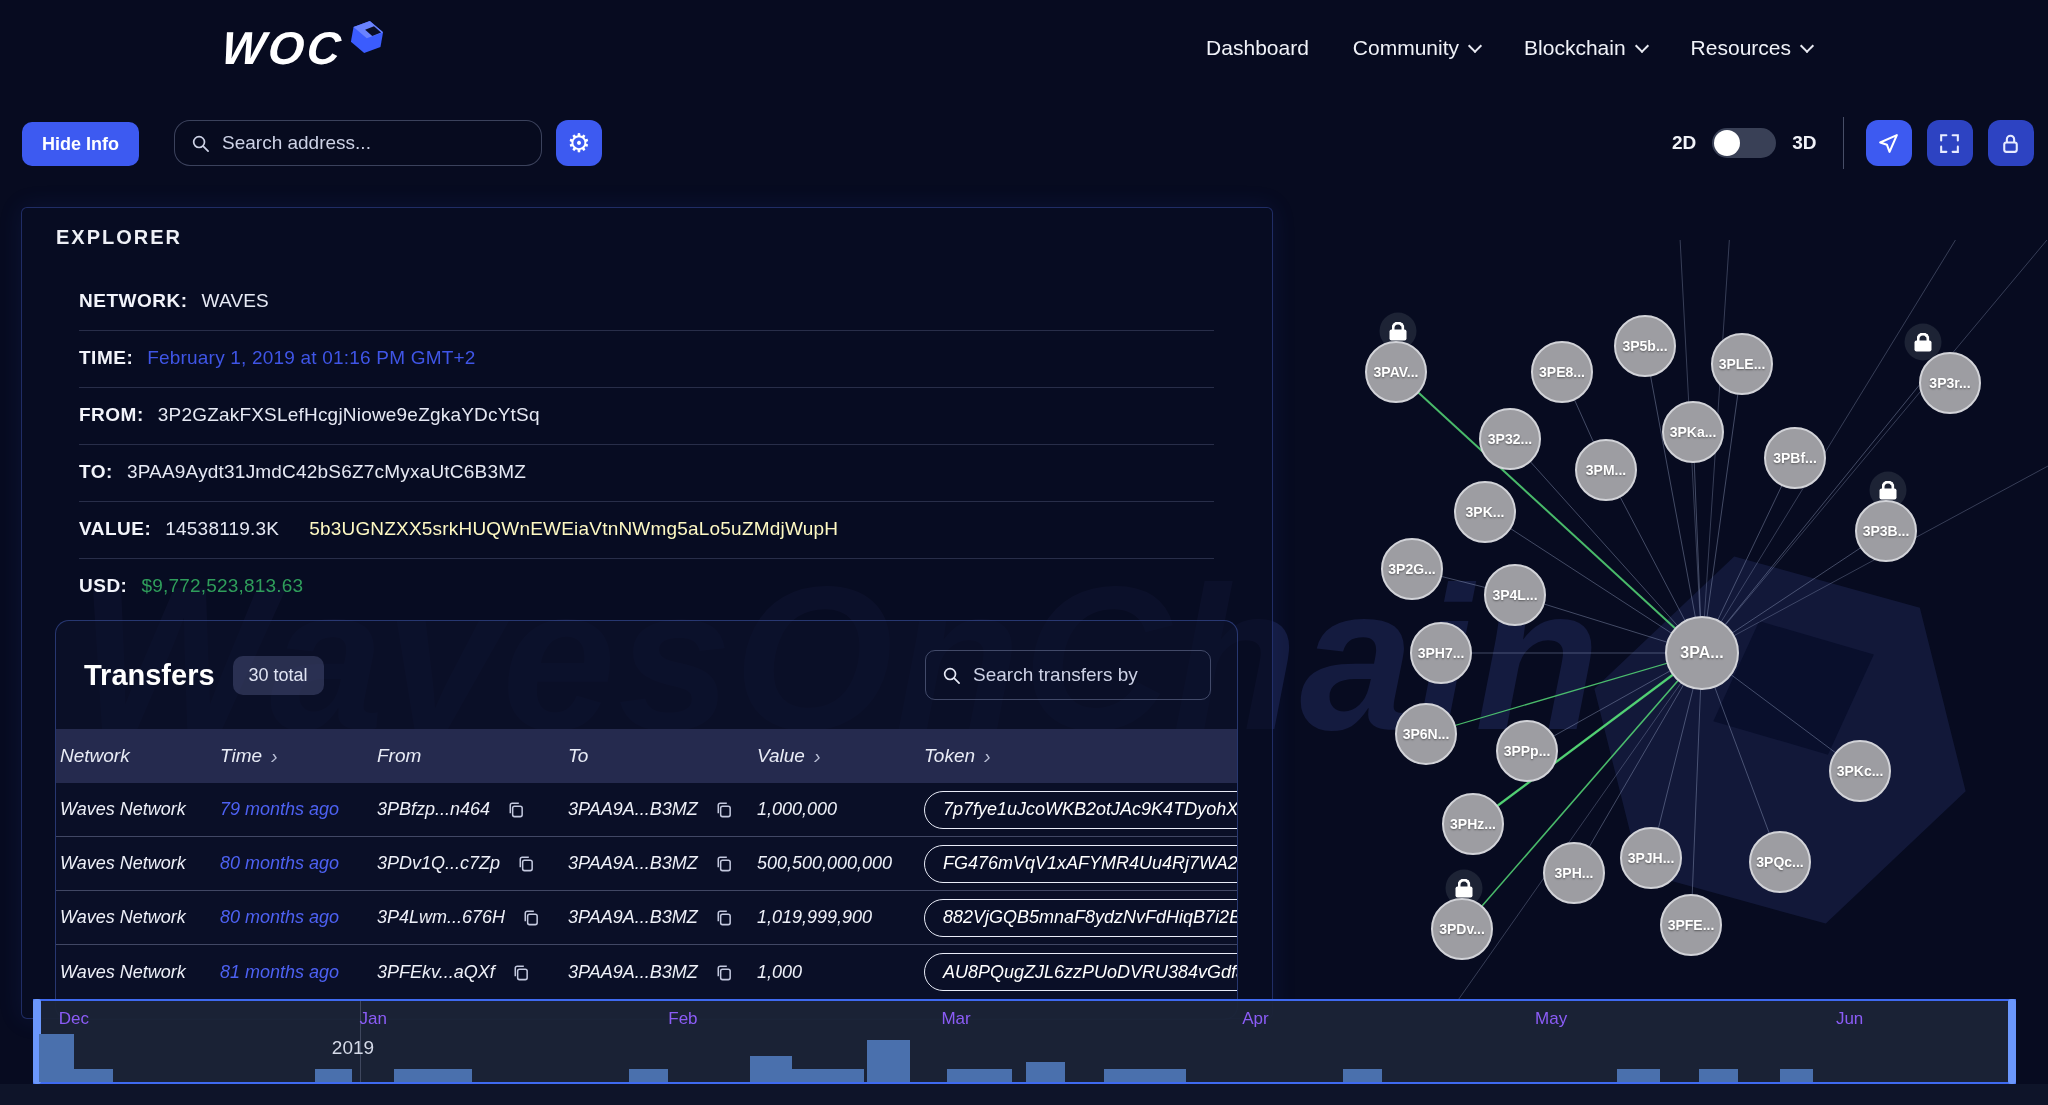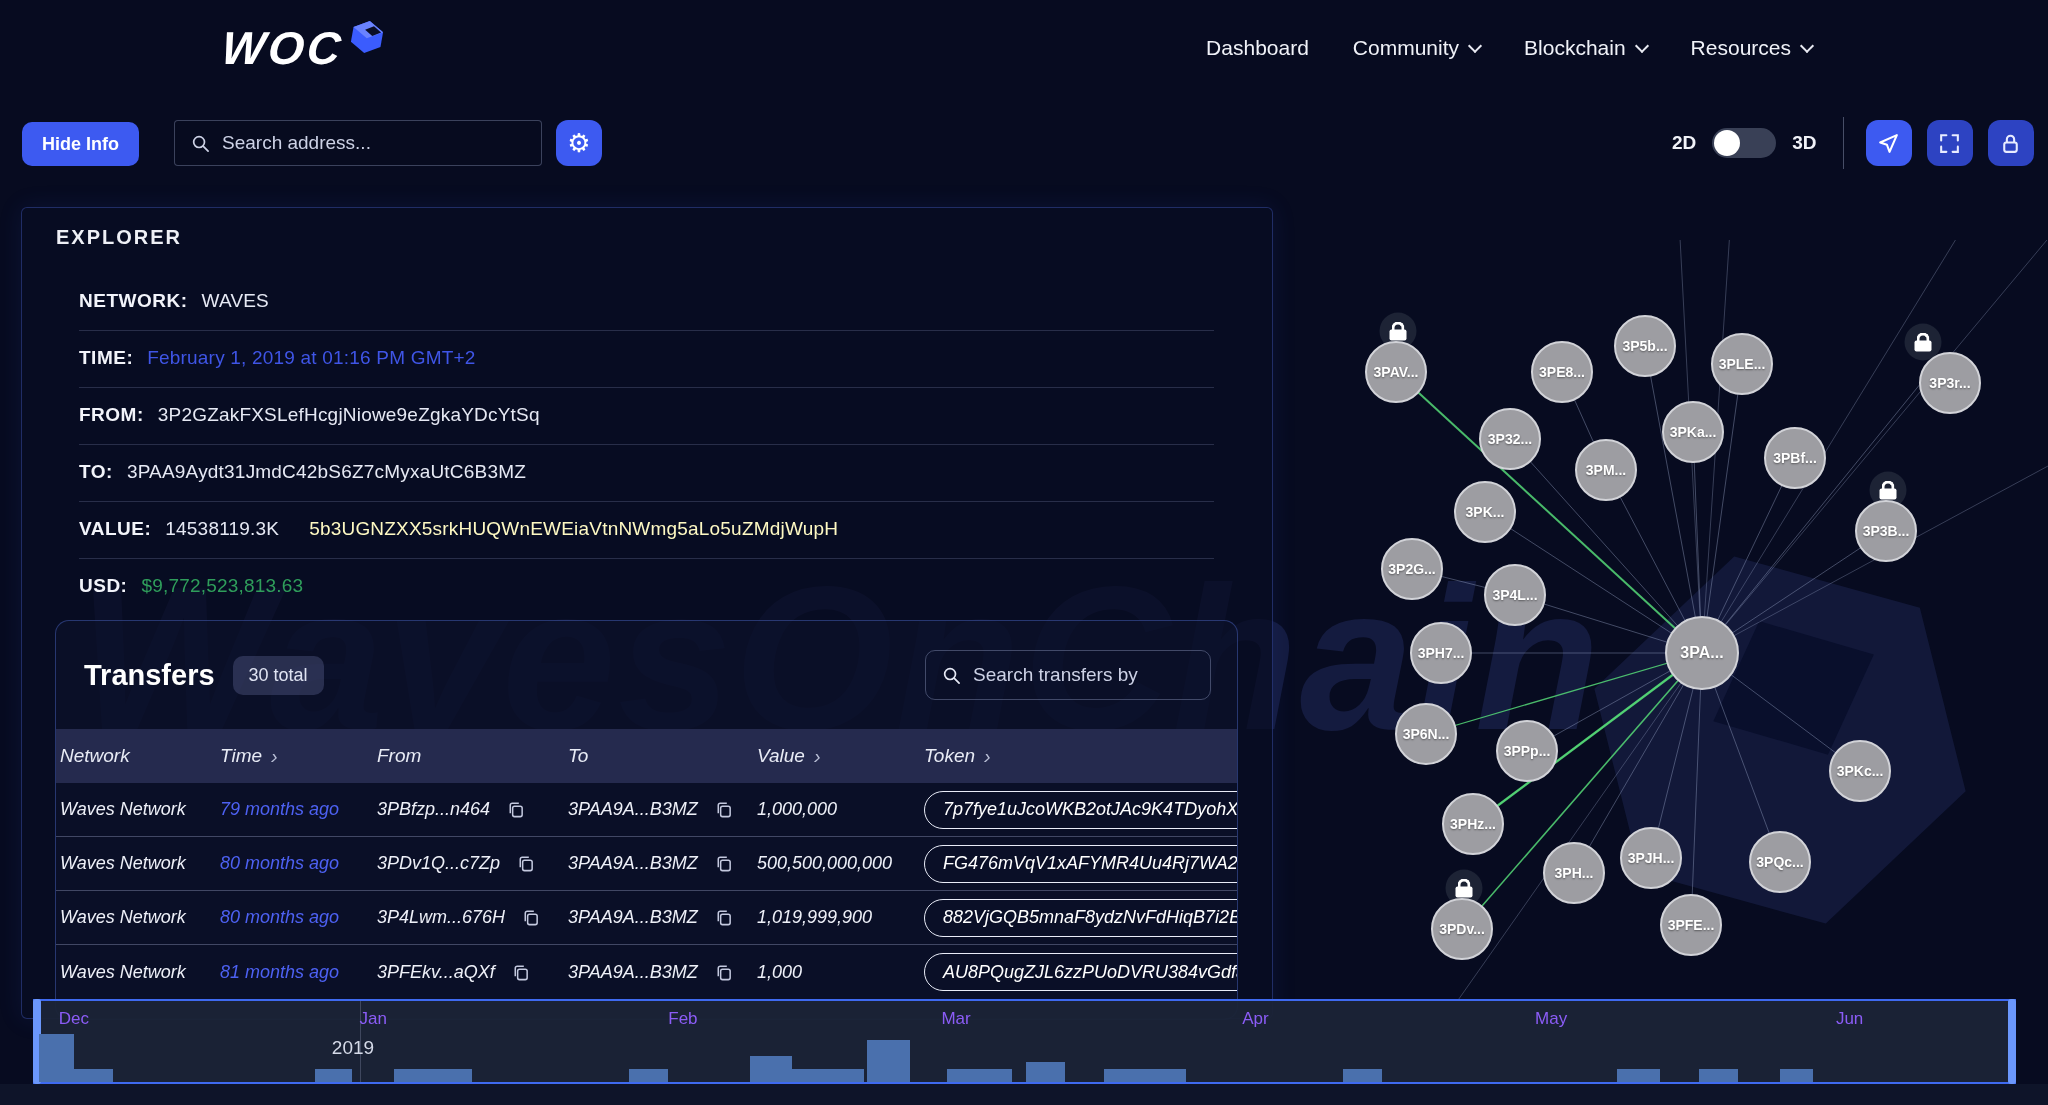--- a/index.html
+++ b/index.html
@@ -31,21 +31,21 @@
   .nav{display:flex;align-items:center;gap:44px;}
   .nav-item{display:flex;align-items:center;gap:11px;font-size:21px;color:#f0f2f8;cursor:pointer;}
   .chev{width:10px;height:10px;border-right:2.2px solid #e8eaf2;border-bottom:2.2px solid #e8eaf2;
     transform:rotate(45deg);margin-top:-5px;}
 
   
   .btn-primary{position:absolute;z-index:5;background:var(--accent);color:#fff;border:none;
     border-radius:10px;font-family:inherit;font-weight:700;font-size:18px;cursor:pointer;}
   #hide-info{left:22px;top:122px;height:44px;padding:0 20px;}
   .search-box{position:absolute;z-index:5;display:flex;align-items:center;gap:12px;
-    border:1px solid rgba(160,170,210,0.35);border-radius:4px;
+    border:1px solid rgba(160,170,210,0.35);border-radius:16px;
     background:rgba(8,12,30,0.4);padding:0 16px;}
   #addr-search{left:174px;top:120px;width:368px;height:46px;}
   .search-box input{flex:1;background:transparent;border:none;outline:none;
     font-family:inherit;font-size:19px;color:#e6e9f5;min-width:0;}
   .search-box input::placeholder{color:#cdd2e6;opacity:1;}
   .mag{flex:0 0 auto;width:19px;height:19px;}
   #gear-btn{left:556px;top:120px;width:46px;height:46px;border-radius:12px;
     display:flex;align-items:center;justify-content:center;}
   .gear-glyph{font-family:"DejaVu Sans",sans-serif;font-size:26px;line-height:1;color:#fff;}
 

